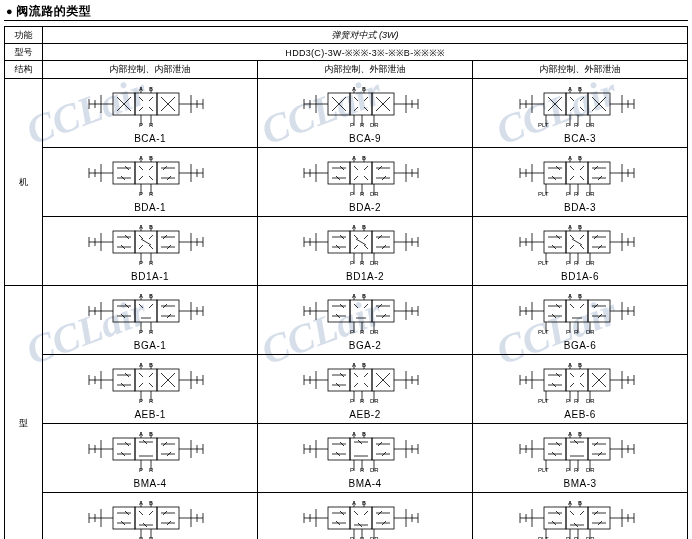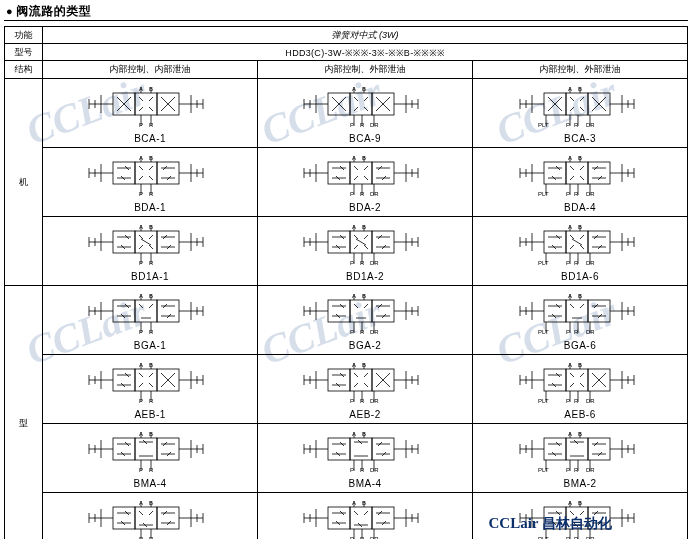--- a/index.html
+++ b/index.html
@@ -369,21 +369,21 @@
                 <g fill="#000">
                   <text x="58" y="8">A</text>
                   <text x="68" y="8">B</text>
                   <text x="28" y="44">PLT</text>
                   <text x="56" y="44">P</text>
                   <text x="64" y="44">R</text>
                   <text x="76" y="44">DR</text>
                 </g>
               </svg>
             </div>
-            <div class="code">BDA-4</div>
+            <div class="code">BDA-3</div>
           </div>
         </td>
       </tr>
 
       <tr>
         <td class="diagcell">
           <div class="diagwrap">
             <div class="svgbox">
               <svg width="130" height="46" viewBox="0 0 130 46">
                 <g stroke="#000" stroke-width="0.8" fill="none">
@@ -742,21 +742,21 @@
                 <g fill="#000">
                   <text x="58" y="8">A</text>
                   <text x="68" y="8">B</text>
                   <text x="28" y="44">PLT</text>
                   <text x="56" y="44">P</text>
                   <text x="64" y="44">R</text>
                   <text x="76" y="44">DR</text>
                 </g>
               </svg>
             </div>
-            <div class="code">BMA-2</div>
+            <div class="code">BMA-3</div>
           </div>
         </td>
       </tr>
 
       <tr>
         <td class="diagcell">
           <div class="diagwrap">
             <div class="svgbox">
               <svg width="130" height="46" viewBox="0 0 130 46">
                 <g stroke="#000" stroke-width="0.8" fill="none">
@@ -842,17 +842,14 @@
                 </g>
               </svg>
             </div>
 
           </div>
         </td>
       </tr>
     </tbody>
   </table>
 
-  <div class="logo">
-    <span>CCLair</span><span> </span><span class="cn">昌林自动化</span>
-  </div>
 
 </div>
 
 </body></html>

